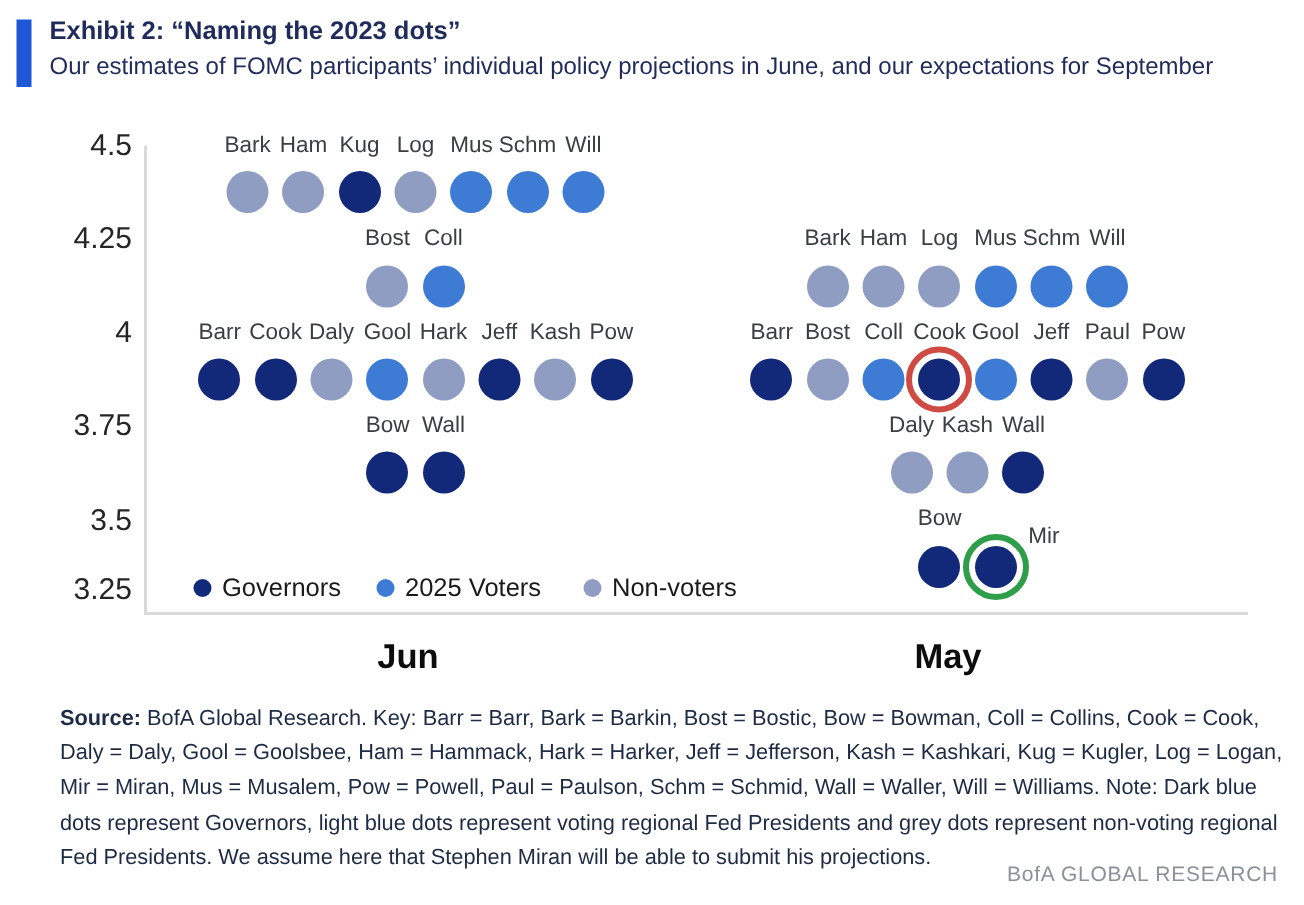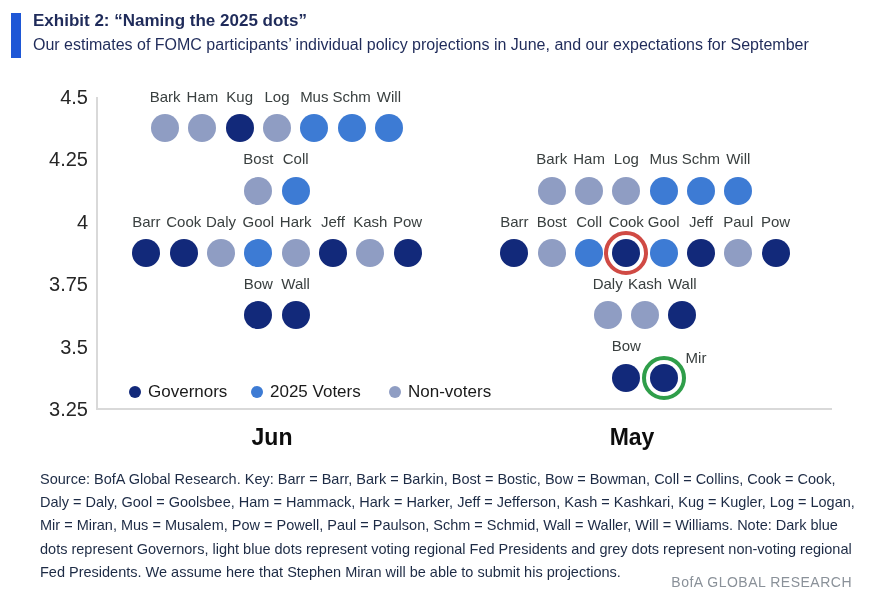--- a/index.html
+++ b/index.html
@@ -42,44 +42,44 @@
   }
   .legend-item { position: absolute; height: 20px; }
   .legend-dot { position: absolute; top: 4px; left: 0; width: 12px; height: 12px; border-radius: 50%; }
   .legend-label { position: absolute; left: 19px; top: 0; font-size: 17px; color: #1a1a1a; white-space: nowrap; }
 
   
   .source {
     position: absolute; left: 40px; top: 468px; width: 816px; margin: 0;
     font-size: 14.5px; line-height: 23.2px; color: #1d2b45;
   }
-  .source b { font-weight: normal; }
+  .source b { font-weight: bold; }
   .brand {
     position: absolute; right: 17px; top: 574px;
     font-size: 14px; color: #8a9199; letter-spacing: 0.5px;
   }
 </style>
 </head>
 <body>
 
 <div class="page">
 
   <div class="accent-bar" style="background: rgb(30, 87, 214);"></div>
-  <h1 class="title" style="color: rgb(31, 43, 90);">Exhibit 2: “Naming the 2025 dots”</h1>
+  <h1 class="title" style="color: rgb(31, 43, 90);">Exhibit 2: “Naming the 2023 dots”</h1>
   <p class="subtitle" style="color: rgb(31, 43, 90);">Our estimates of FOMC participants’ individual policy projections in June, and our expectations for September</p>
 
   <div class="chart" id="chart">
       <div class="axis-line" style="left: 96px; top: 97px; width: 2px; height: 312px;"></div>
       <div class="axis-line" style="left: 96px; top: 408px; width: 736px; height: 2px;"></div>
       <div class="ytick" style="left: 28px; top: 87px;">4.5</div>
       <div class="ytick" style="left: 28px; top: 149.4px;">4.25</div>
       <div class="ytick" style="left: 28px; top: 211.8px;">4</div>
       <div class="ytick" style="left: 28px; top: 274.2px;">3.75</div>
       <div class="ytick" style="left: 28px; top: 336.6px;">3.5</div>
-      <div class="ytick" style="left: 28px; top: 399px;">3.25</div>
+      <div class="ytick" style="left: 28px; top: 383px;">3.25</div>
       <div class="dot" style="left: 151.1px; top: 114.2px; width: 28px; height: 28px; background: rgb(143, 157, 195);"></div>
       <div class="dot-label" style="left: 139.1px; top: 87.7px;">Bark</div>
       <div class="dot" style="left: 188.4px; top: 114.2px; width: 28px; height: 28px; background: rgb(143, 157, 195);"></div>
       <div class="dot-label" style="left: 176.4px; top: 87.7px;">Ham</div>
       <div class="dot" style="left: 225.7px; top: 114.2px; width: 28px; height: 28px; background: rgb(18, 41, 122);"></div>
       <div class="dot-label" style="left: 213.7px; top: 87.7px;">Kug</div>
       <div class="dot" style="left: 263px; top: 114.2px; width: 28px; height: 28px; background: rgb(143, 157, 195);"></div>
       <div class="dot-label" style="left: 251px; top: 87.7px;">Log</div>
       <div class="dot" style="left: 300.3px; top: 114.2px; width: 28px; height: 28px; background: rgb(61, 123, 212);"></div>
       <div class="dot-label" style="left: 288.3px; top: 87.7px;">Mus</div>

